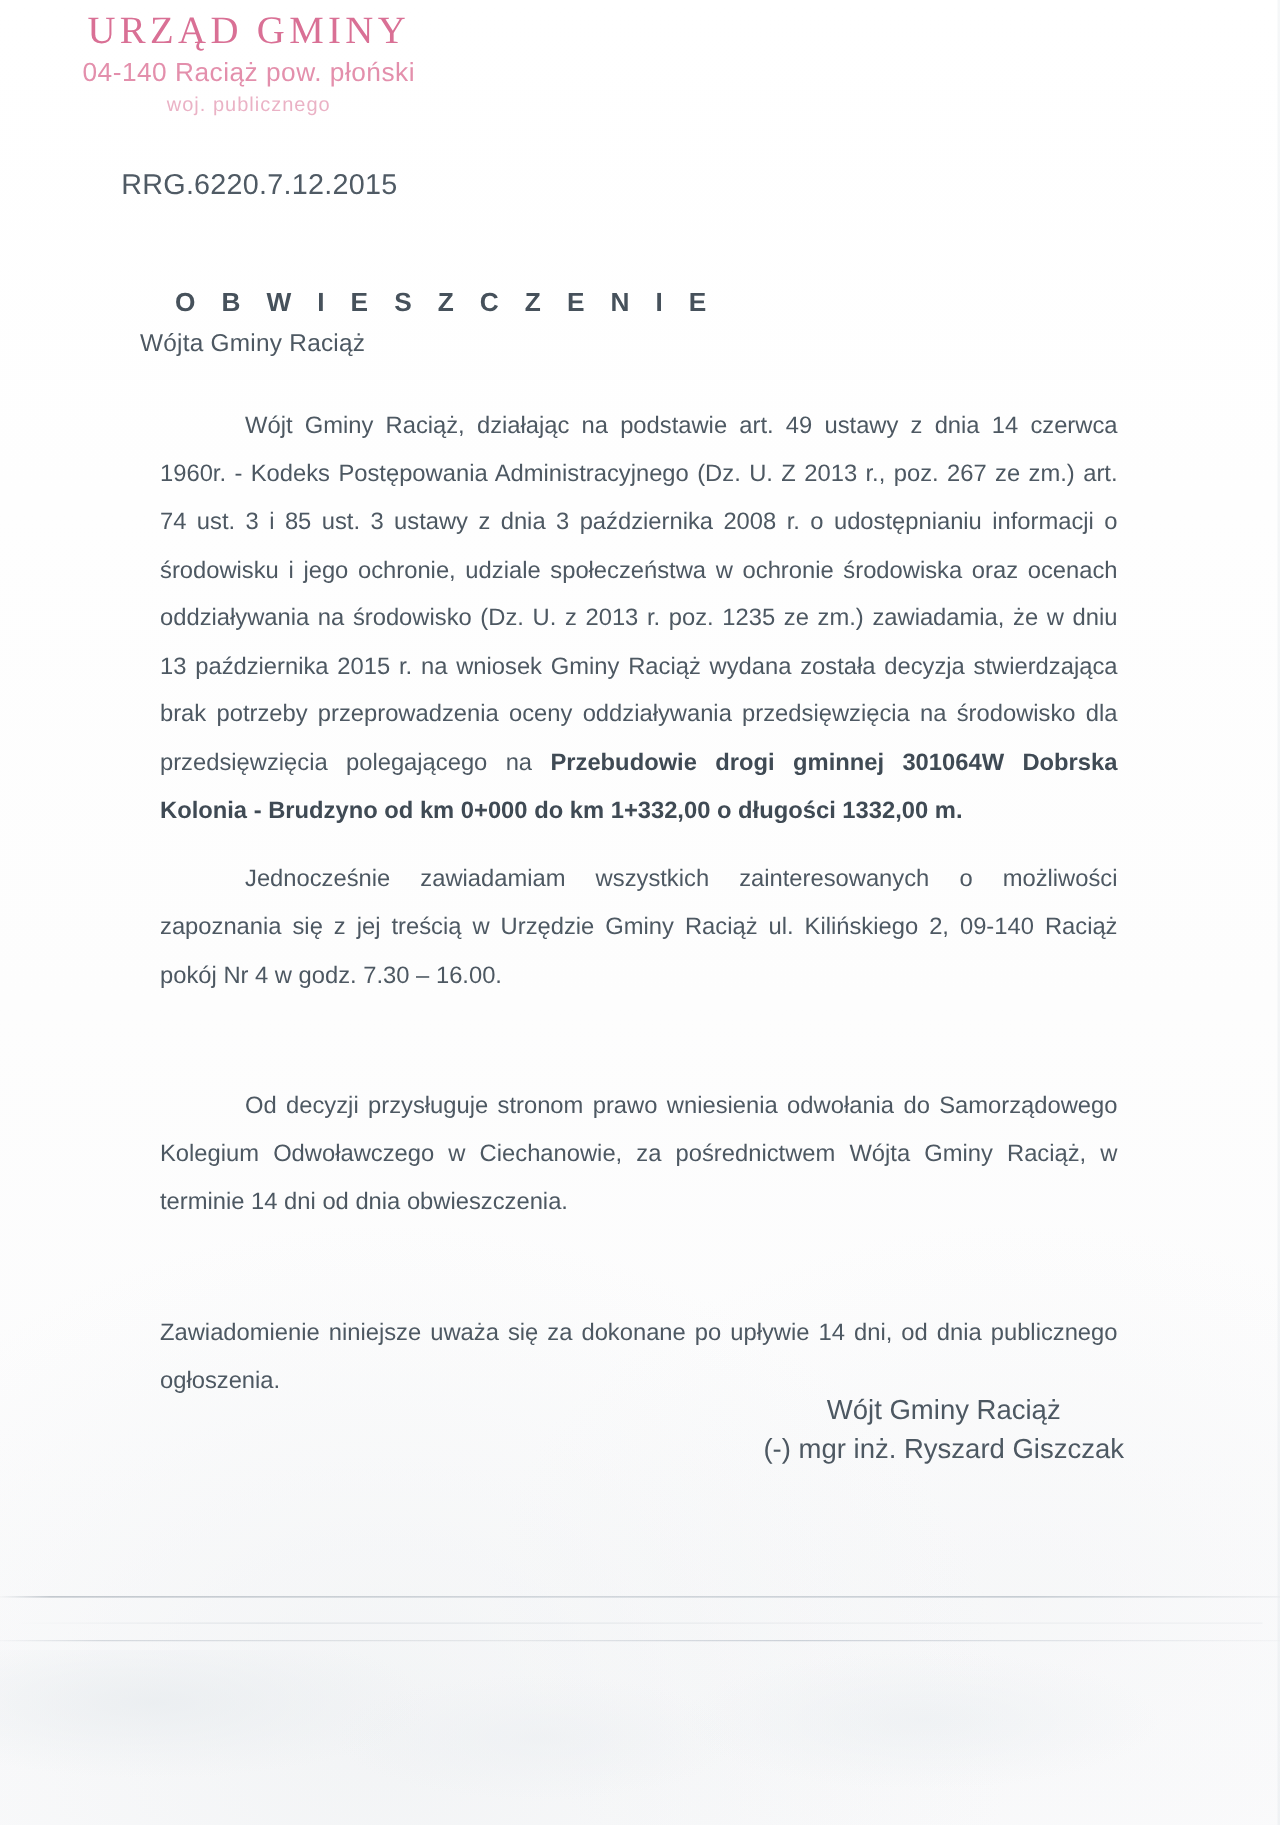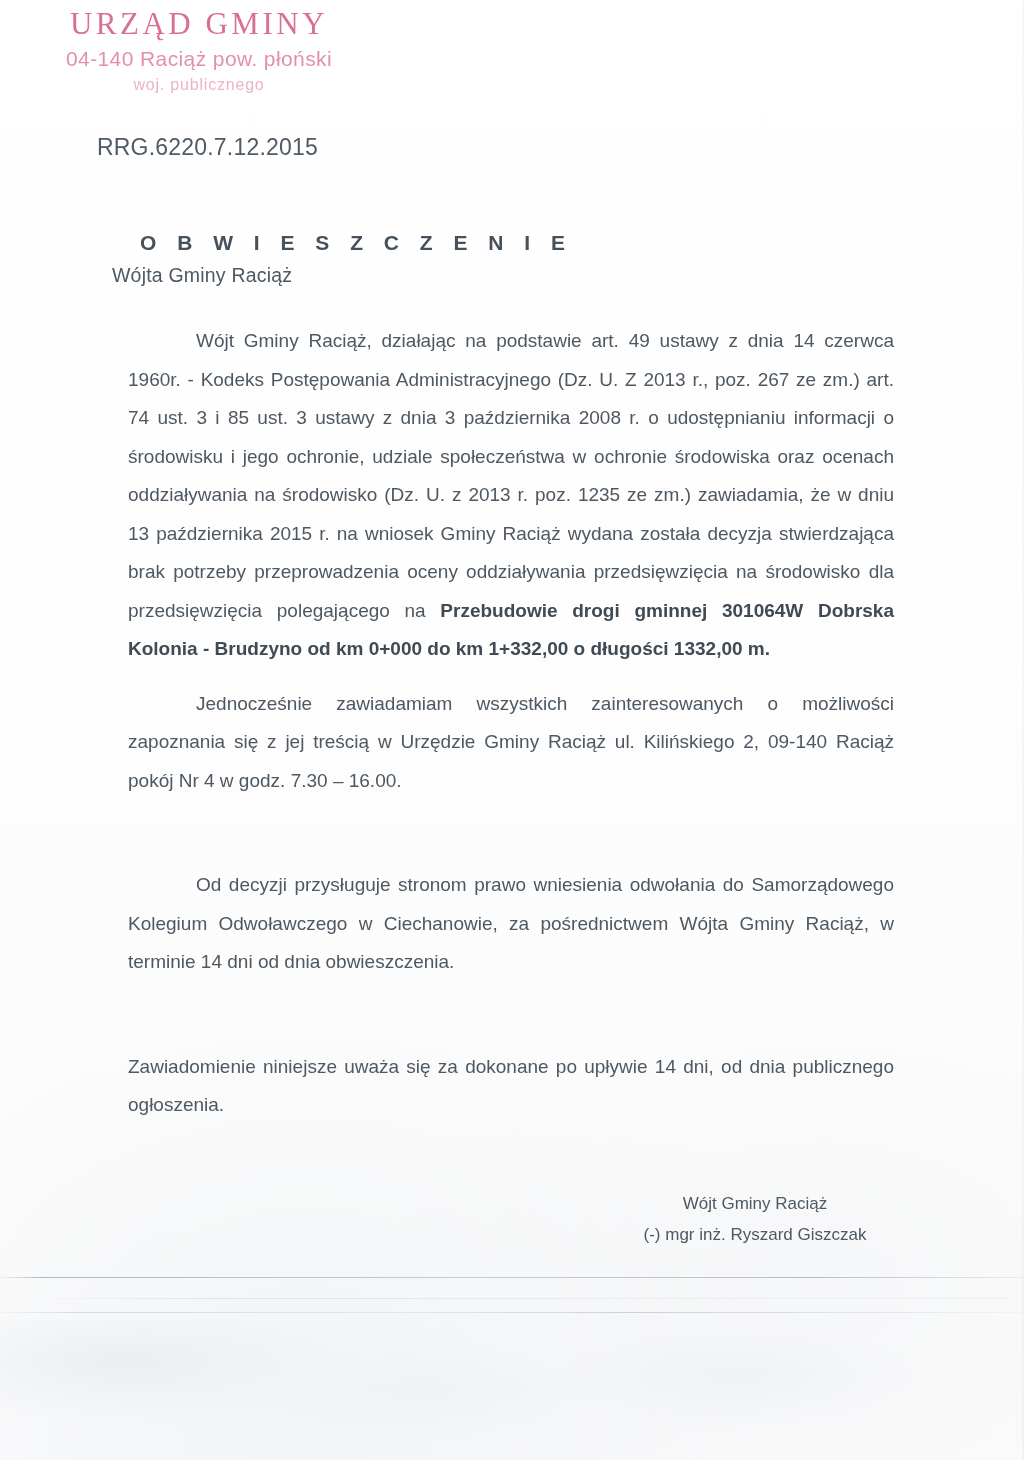--- a/index.html
+++ b/index.html
@@ -131,24 +131,24 @@
   .para b {
     font-weight: bold;
     color: #3f4a54;
   }
   .gap-md { height: 34px; }
 
   
   .signature {
     position: absolute;
     left: 560px;
-    top: 1188px;
+    top: 1112px;
     width: 390px;
     text-align: center;
-    font-size: 17px;
+    font-size: 22px;
     line-height: 31px;
     color: #4d5862;
   }
 
   
   .artifact {
     position: absolute;
     pointer-events: none;
   }
   .artifact-line-1 {

